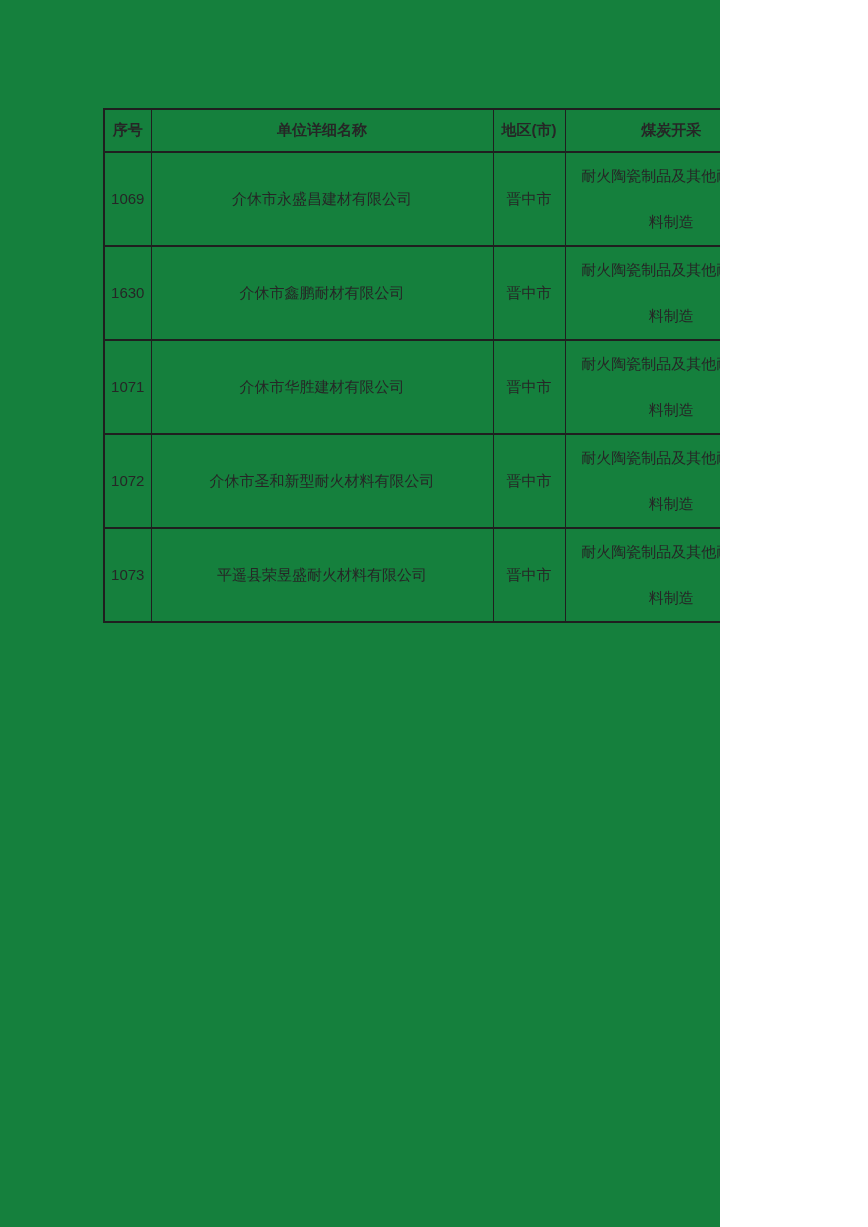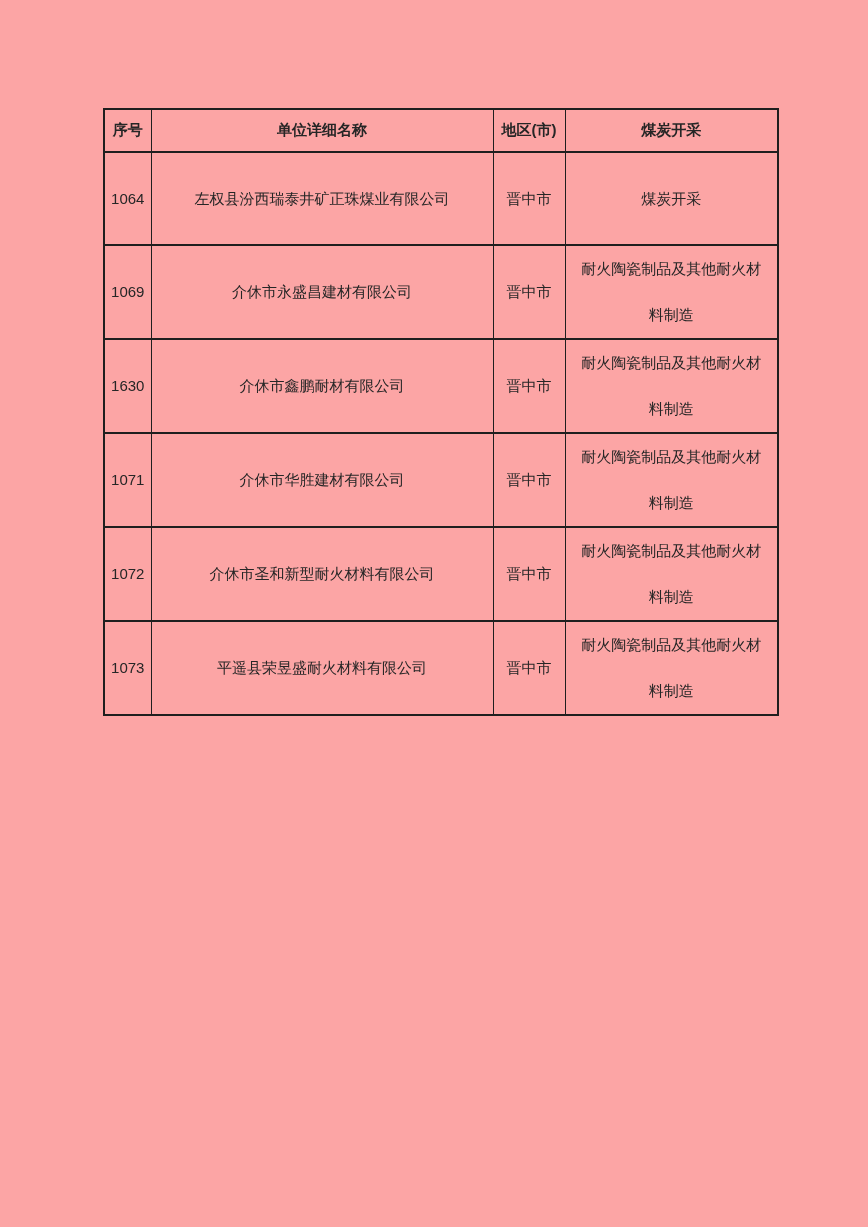--- a/index.html
+++ b/index.html
@@ -2,23 +2,23 @@
 <html><head>
 <meta charset="utf-8">
 <style>
   html, body {
     margin: 0;
     padding: 0;
     background: #ffffff;
   }
   .page {
     position: relative;
-    width: 868px;
+    width: 720px;
     height: 1227px;
-    background: #fca5a5;
+    background: #15803d;
     overflow: hidden;
     font-family: "Liberation Sans", "DejaVu Sans", sans-serif;
   }
   table.company-table {
     position: absolute;
     left: 103px;
     top: 108px;
     width: 674px;
     border-collapse: collapse;
     table-layout: fixed;
@@ -81,26 +81,20 @@
     <thead>
       <tr>
         <th>序号</th>
         <th>单位详细名称</th>
         <th>地区(市)</th>
         <th>煤炭开采</th>
       </tr>
     </thead>
     <tbody id="rows">
         <tr>
-          <td class="cell-index">1064</td>
-          <td class="cell-name">左权县汾西瑞泰井矿正珠煤业有限公司</td>
-          <td class="cell-region">晋中市</td>
-          <td class="cell-industry">煤炭开采</td>
-        </tr>
-        <tr>
           <td class="cell-index">1069</td>
           <td class="cell-name">介休市永盛昌建材有限公司</td>
           <td class="cell-region">晋中市</td>
           <td class="cell-industry">耐火陶瓷制品及其他耐火材料制造</td>
         </tr>
         <tr>
           <td class="cell-index">1630</td>
           <td class="cell-name">介休市鑫鹏耐材有限公司</td>
           <td class="cell-region">晋中市</td>
           <td class="cell-industry">耐火陶瓷制品及其他耐火材料制造</td>

